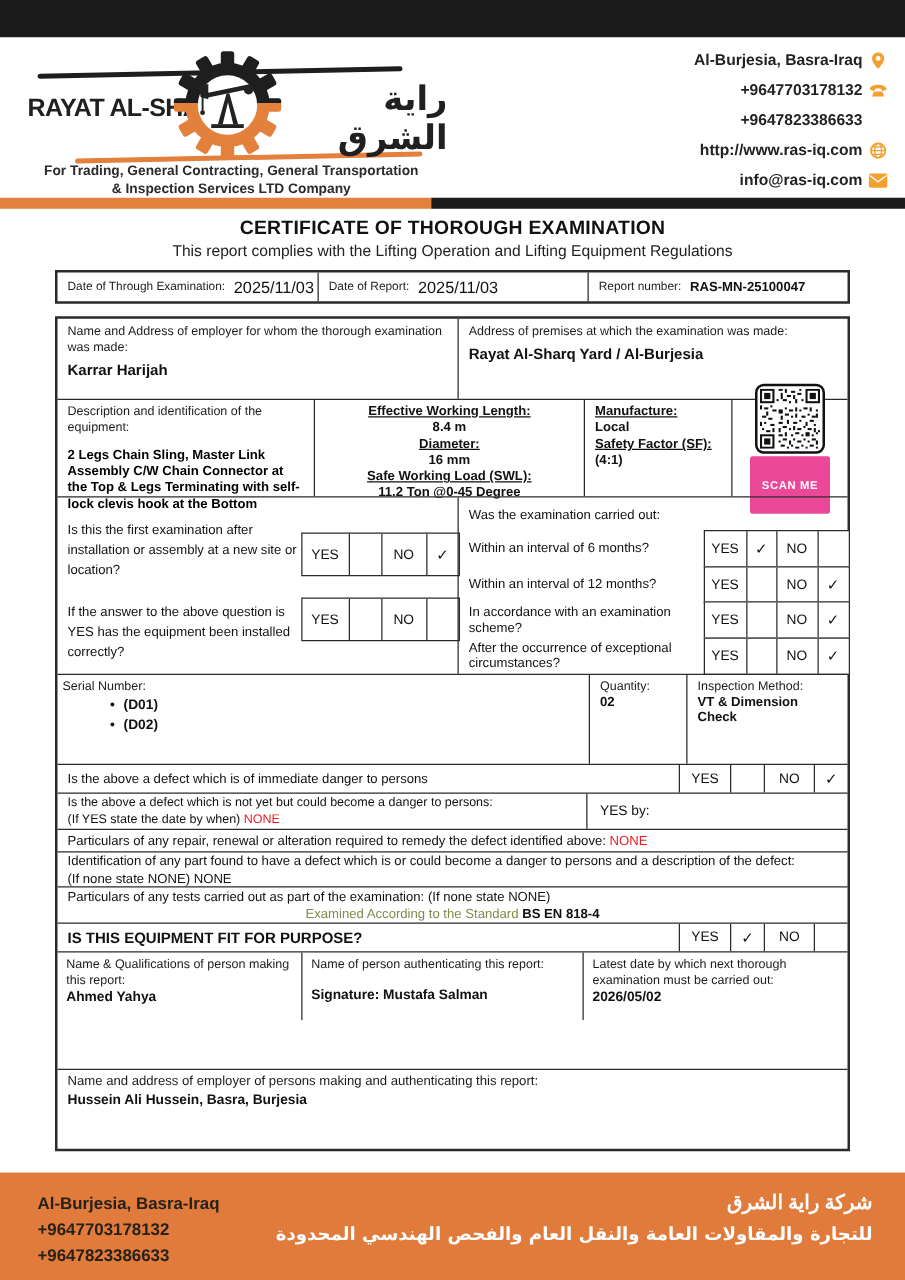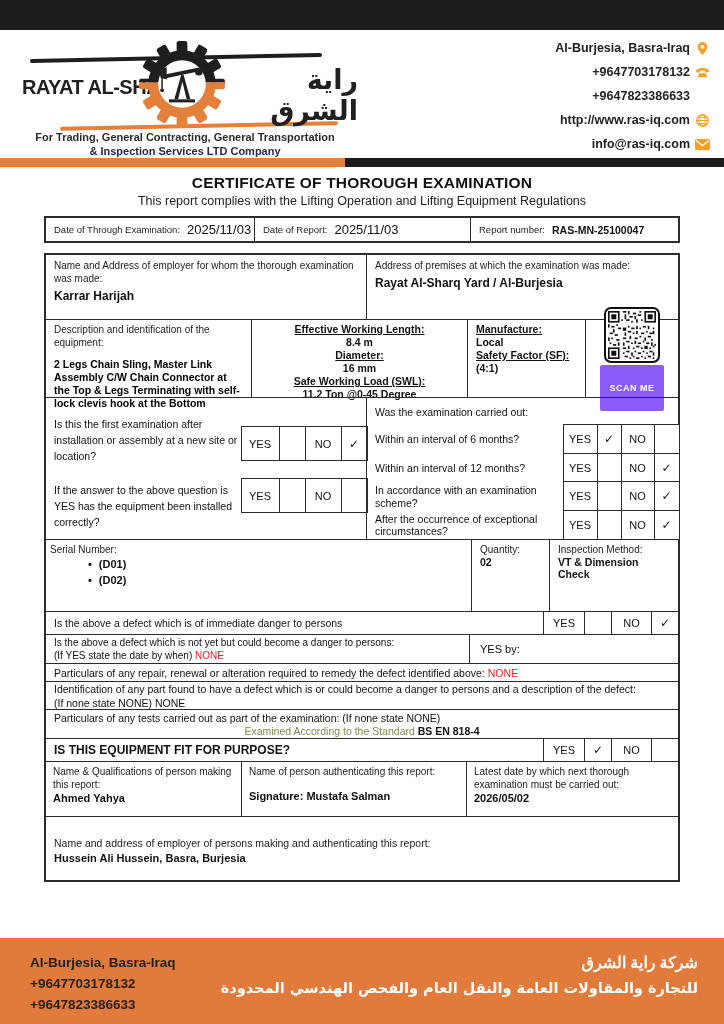--- a/index.html
+++ b/index.html
@@ -63,21 +63,21 @@
   .r-eq { height:78px; }
   .r-eq .c1 { width:205px; padding:3px 8px; }
   .r-eq .c2 { width:216px; padding:3px 8px;text-align:center; }
   .r-eq .c3 { width:118px; padding:3px 8px; }
   .r-eq .c4 { flex:1; display:flex; flex-direction:column; align-items:center; justify-content:center; padding:2px; }
   .eq-val { font-size:10.5px; font-weight:600; color:#111; line-height:13px; }
   .ulb { font-size:10.5px; font-weight:700; text-decoration:underline; color:#111; line-height:13px; }
   .eq-desc { font-size:10.5px; font-weight:600; line-height:13px; margin-top:9px; }
   .qr-frame { width:56px; height:56px; border:2.5px solid #111; border-radius:7px; padding:2px; background:#fff; }
   .qr-frame svg { width:100%; height:100%; }
-  .qr-caption { margin-top:2px; background:#8b5cf6; color:#fff; font-size:9px; font-weight:700; padding:18px 9px; border-radius:2px; letter-spacing:0.5px; }
+  .qr-caption { margin-top:2px; background:#ec4899; color:#fff; font-size:9px; font-weight:700; padding:18px 9px; border-radius:2px; letter-spacing:0.5px; }
 
   
   .strip { display:flex; border:1.5px solid #2b2b2b; background:#fff; }
   .strip > div { display:flex; align-items:center; justify-content:center; border-left:1.5px solid #2b2b2b; }
   .strip > div:first-child { border-left:none; }
   .yn { font-size:11px; color:#111; }
   .ck { font-size:12px; font-weight:700; color:#111; }
 
   
   .r-q { height:142px; }
@@ -127,21 +127,21 @@
   .r-fit .txt { flex:1; padding-left:8px; font-size:12px; font-weight:700; color:#111; }
 
   
   .r-per { height:55px; }
   .r-per .c1 { width:195px; padding:3px 7px; }
   .r-per .c2 { width:225px; padding:3px 7px; }
   .r-per .c3 { flex:1; padding:3px 7px; }
   .per-val { font-size:11px; font-weight:600; color:#111; margin-top:1px; }
   .per-val.gap { margin-top:12px; }
 
-  .r-emp2 { height:64px; display:block; padding:20px 8px; }
+  .r-emp2 { height:64px; display:block; padding:3px 8px;margin-top:39px; }
   .r-emp2 .vv { font-size:11px; margin-top:2px; }
 
   
   .footer { position:absolute; left:0; bottom:0; width:100%; height:86px; background:#e07b3b; }
   .footer-left { position:absolute; left:30px; top:14px; }
   .footer-left div { font-size:13.5px; font-weight:600; color:#28211a; line-height:21px; }
   .footer-right { position:absolute; right:26px; top:12px; text-align:right; direction:rtl; font-family:"DejaVu Sans",sans-serif; }
   .footer-right .ar1 { font-size:16px; font-weight:700; color:#fff; line-height:26px;font-family:Liberation Serif, serif; }
   .footer-right .ar2 { font-size:14.5px; font-weight:700; color:#fff; line-height:24px; }
 </style>

